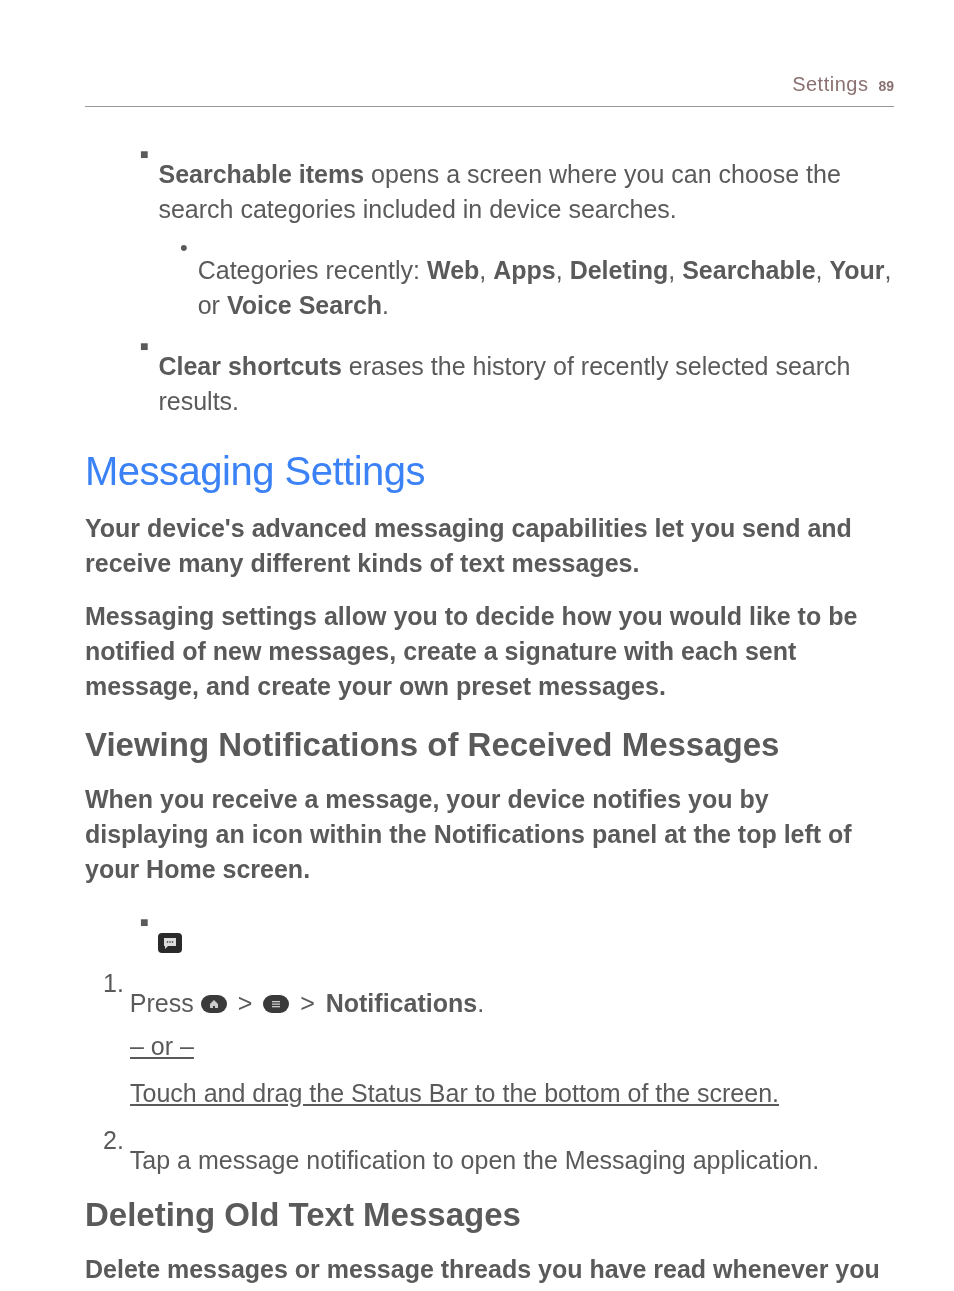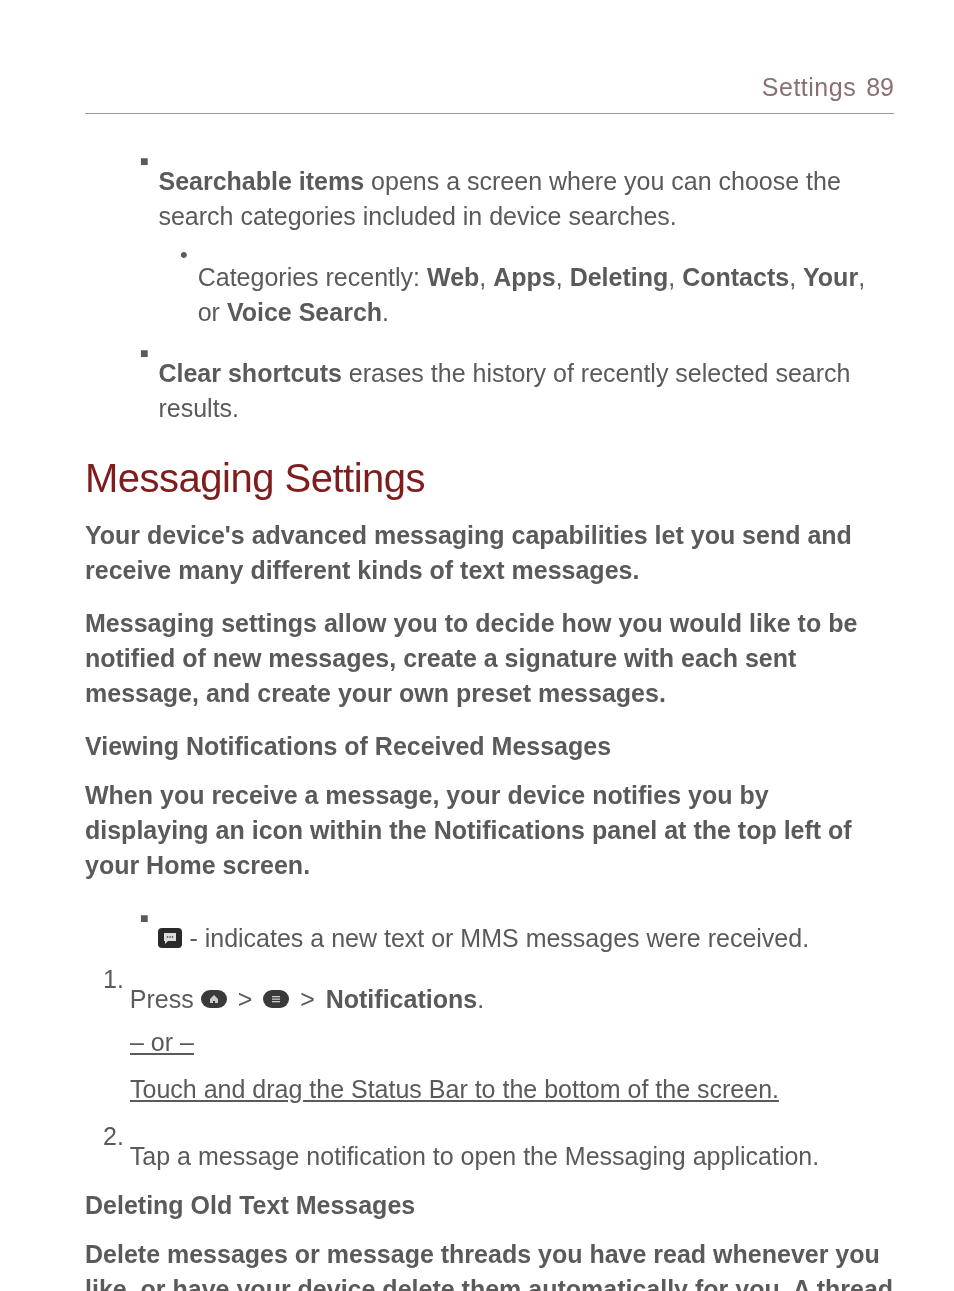--- a/index.html
+++ b/index.html
@@ -20,26 +20,27 @@
     .header {
       display: flex;
       justify-content: flex-end;
       align-items: baseline;
       border-bottom: 1px solid #999;
       padding-bottom: 8px;
       margin-bottom: 30px;
       color: #8a7070;
     }
     .header-title {
-      font-size: 25px;
+      font-size: 20px;
       margin-right: 10px;
       letter-spacing: 0.5px;
     }
     .header-page {
-      font-size: 25px;
+      font-size: 14px;
+      font-weight: bold;
     }
     .bullet-item {
       display: flex;
       margin-bottom: 6px;
       padding-left: 55px;
     }
     .bullet-marker {
       flex-shrink: 0;
       margin-right: 10px;
       font-size: 14px;
@@ -60,31 +61,31 @@
       margin-right: 10px;
       font-size: 22px;
       line-height: 30px;
     }
     .bold {
       font-weight: bold;
     }
     h1.section-title {
       font-size: 40px;
       font-weight: normal;
-      color: #7f1d1d;
+      color: #3b82f6;
       margin-top: 24px;
       margin-bottom: 12px;
       letter-spacing: -0.5px;
     }
     .para {
       margin-bottom: 18px;
       font-weight: bold;
     }
     .subsection-title {
-      font-size: 25px;
+      font-size: 33px;
       font-weight: bold;
       margin-top: 14px;
       margin-bottom: 14px;
     }
     .numbered-item {
       display: flex;
       padding-left: 18px;
       margin-bottom: 8px;
     }
     .num-marker {
@@ -142,21 +143,21 @@
 <div class="bullet-item">
   <span class="bullet-marker">■</span>
   <span class="bullet-text">
     <span class="bold">Searchable items</span><span> opens a screen where you can choose the search categories included in device searches.</span>
   </span>
 </div>
 
 <div class="sub-bullet">
   <span class="sub-bullet-marker">•</span>
   <span class="bullet-text">
-    <span>Categories recently: </span><span class="bold">Web</span><span>, </span><span class="bold">Apps</span><span>, </span><span class="bold">Deleting</span><span>, </span><span class="bold">Contacts</span><span>, </span><span class="bold">Your</span><span>, or </span><span class="bold">Voice Search</span><span>.</span>
+    <span>Categories recently: </span><span class="bold">Web</span><span>, </span><span class="bold">Apps</span><span>, </span><span class="bold">Deleting</span><span>, </span><span class="bold">Searchable</span><span>, </span><span class="bold">Your</span><span>, or </span><span class="bold">Voice Search</span><span>.</span>
   </span>
 </div>
 
 <div class="bullet-item">
   <span class="bullet-marker">■</span>
   <span class="bullet-text">
     <span class="bold">Clear shortcuts</span><span> erases the history of recently selected search results.</span>
   </span>
 </div>
 
@@ -172,21 +173,21 @@
 <div class="bullet-item">
   <span class="bullet-marker">■</span>
   <span class="bullet-text">
     <span class="icon-box">
       <svg width="14" height="12" viewBox="0 0 14 12">
           <path d="M1 1 h12 v8 h-8 l-3 3 v-3 h-1 z" fill="#ddd" stroke="none"></path>
           <circle cx="4.5" cy="5" r="0.8" fill="#2a2a2a"></circle>
           <circle cx="7" cy="5" r="0.8" fill="#2a2a2a"></circle>
           <circle cx="9.5" cy="5" r="0.8" fill="#2a2a2a"></circle>
         </svg>
-    </span><span> - indicates a new text or MMS messages were received.</span>
+    </span>
   </span>
 </div>
 
 <div class="numbered-item">
   <span class="num-marker">1.</span>
   <span class="bullet-text">
     <span>Press </span><span class="icon-pill">
         <svg width="12" height="10" viewBox="0 0 12 10">
           <path d="M6 1 L10 5 v4 h-3 v-2 h-2 v2 h-3 v-4 z" fill="#ccc"></path>
         </svg>

